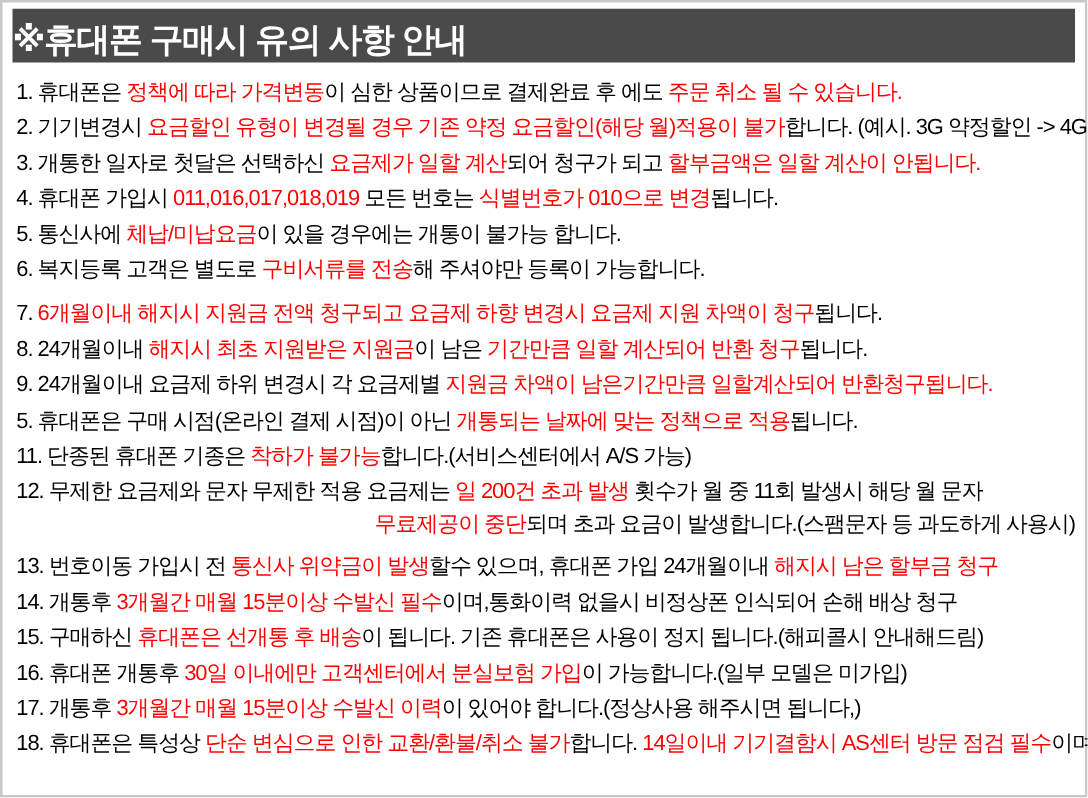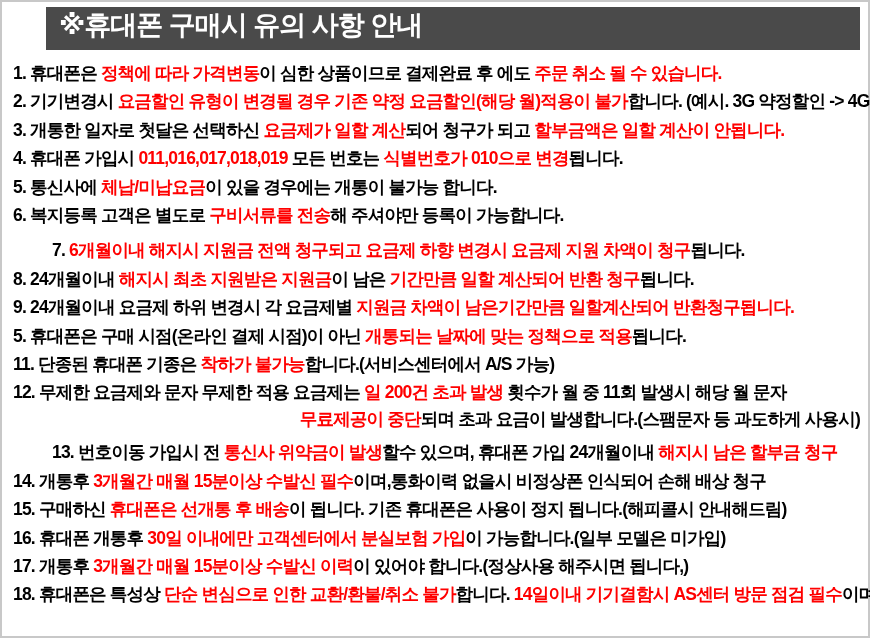--- a/index.html
+++ b/index.html
@@ -12,44 +12,42 @@
   .page {
     width: 870px; height: 638px;
     background: #ffffff;
     border: 2px solid #c8c8c8;
     padding: 5px 8px 0 8px;
   }
   .header-bar {
     background: var(--header-bg, #4a4a4a);
     height: 43px;
     display: flex;
-    align-items: flex-start;
-    padding-left: 13px;
+    align-items: flex-end;
     margin-bottom: 9px;
-    margin-left: 36px;
   }
   .header-title {
     color: var(--header-fg, #ffffff);
     font-size: 27px;
     font-weight: bold;
     letter-spacing: -1px;
     white-space: nowrap;
   }
   .notice-list {
     padding-left: 3px;
     font-size: 17.5px;
-    font-weight: bold;
+    font-weight: normal;
     color: var(--text, #000000);
     letter-spacing: -0.8px;
   }
   .line {
     line-height: 28.4px;
     white-space: nowrap;
   }
-  .line.gap { margin-top: 7px; margin-left: 39px; }
+  .line.gap { margin-top: 7px; }
   .line.cont { line-height: 24.5px; text-align: right; }
   .red { color: var(--red, #ff0000); }
 </style>
 </head>
 <body>
 
 <div class="page">
   <div class="header-bar">
     <span class="header-title">※휴대폰 구매시 유의 사항 안내</span>
   </div>

